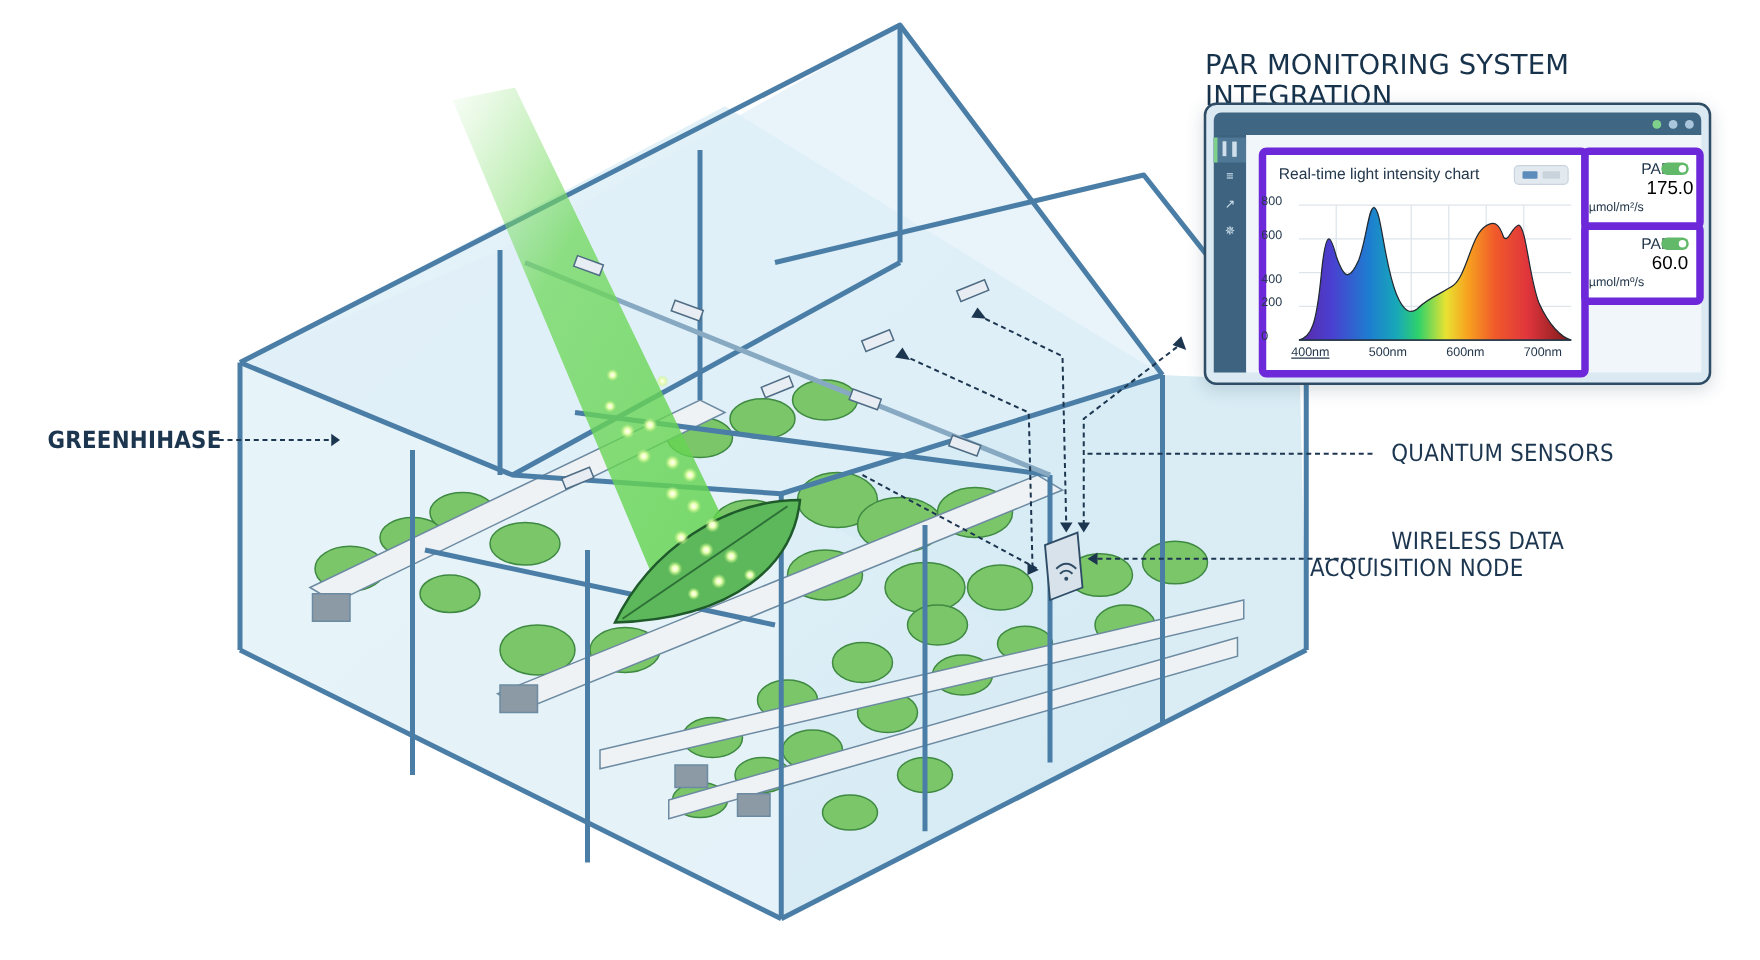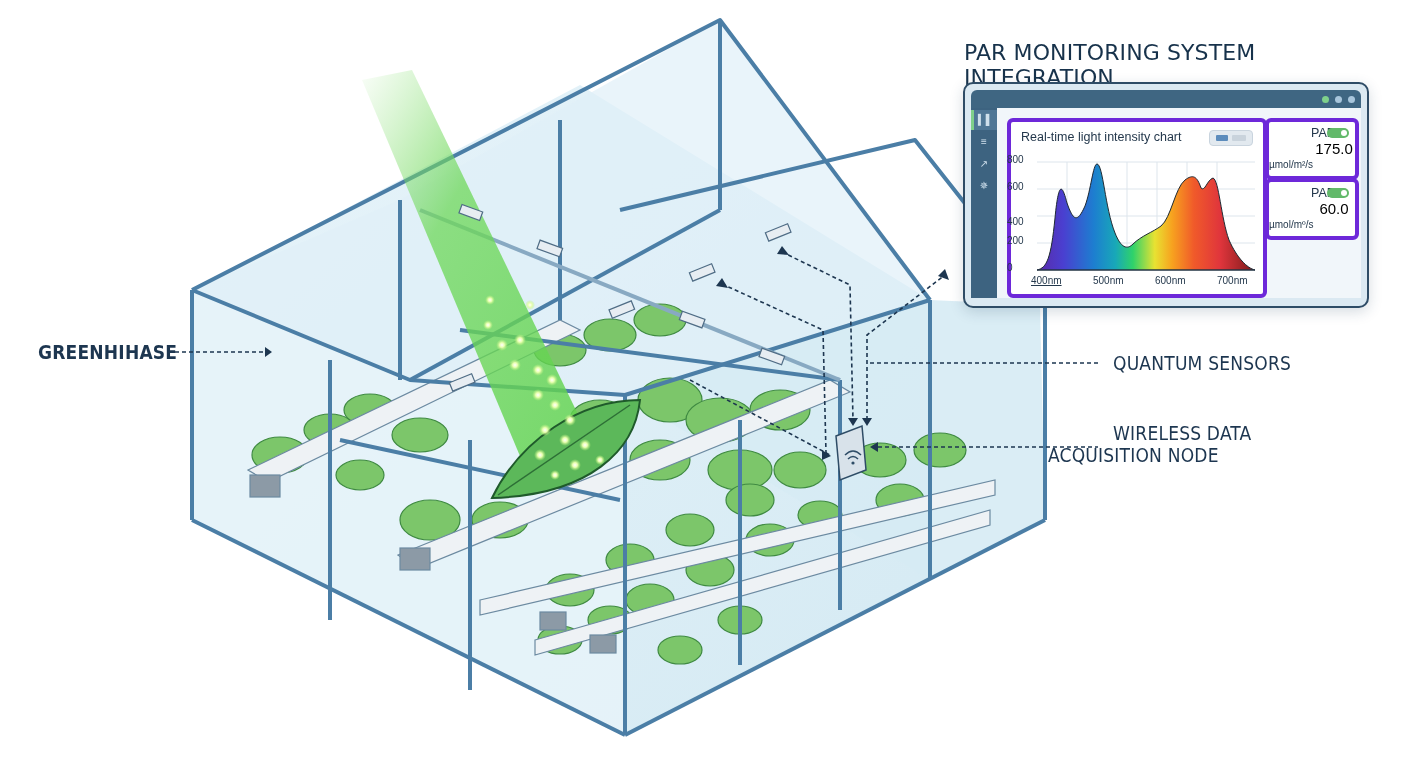--- a/index.html
+++ b/index.html
@@ -9,21 +9,21 @@
   .title{position:absolute;left:964px;top:40px;font-size:22px;color:#17324b;font-family:"DejaVu Sans","Liberation Sans",sans-serif;letter-spacing:0.1px;}
 
   
   .monitor{position:absolute;left:963px;top:82px;width:402px;height:222px;border:2px solid #2e4c66;border-radius:10px;background:#dbe9f2;box-shadow:0 4px 14px rgba(30,60,90,0.18);overflow:hidden;}
   .titlebar{position:absolute;left:6px;top:6px;right:6px;height:18px;background:#3f6682;border-radius:6px 6px 0 0;}
   .dot{position:absolute;top:6px;width:7px;height:7px;border-radius:50%;}
   .sidebar{position:absolute;left:6px;top:24px;width:26px;bottom:8px;background:#3d6380;}
   .sb-item{position:absolute;left:0;width:26px;height:20px;color:#cfe0ec;font-size:10px;text-align:center;line-height:20px;}
   .sb-item.active{background:#4f7796;border-left:3px solid #7fd08b;box-sizing:border-box;}
   .content{position:absolute;left:32px;top:24px;right:6px;bottom:8px;background:#f1f6fa;}
-  .card{position:absolute;background:#ffffff;border:4px solid #6d28d9;border-radius:6px;}
+  .card{position:absolute;background:#ffffff;border:6px solid #6d28d9;border-radius:6px;}
   .chart-title{position:absolute;left:10px;top:8px;font-size:12.5px;color:#24384c;}
   .seg{position:absolute;right:10px;top:8px;width:42px;height:14px;background:#e2e9ef;border:1px solid #c9d4de;border-radius:4px;}
   .seg .a{position:absolute;left:6px;top:4px;width:12px;height:6px;background:#5c8cbc;border-radius:1px;}
   .seg .b{position:absolute;left:22px;top:4px;width:14px;height:6px;background:#c9d3dc;border-radius:1px;}
   .ytick{position:absolute;font-size:10px;color:#24384c;text-align:left;width:26px;}
   .xtick{position:absolute;font-size:10px;color:#24384c;}
   .par-label{position:absolute;left:6px;top:4px;font-size:12.5px;color:#24384c;margin-left:36px;}
   .toggle{position:absolute;right:6px;top:6px;width:22px;height:10px;border-radius:6px;background:#62b96a;}
   .toggle:after{content:"";position:absolute;right:2px;top:2px;width:6px;height:6px;border-radius:50%;background:#fff;}
   .par-value{position:absolute;left:0;right:0;top:18px;text-align:center;font-size:15px;color:#000000;margin-left:44px;}

